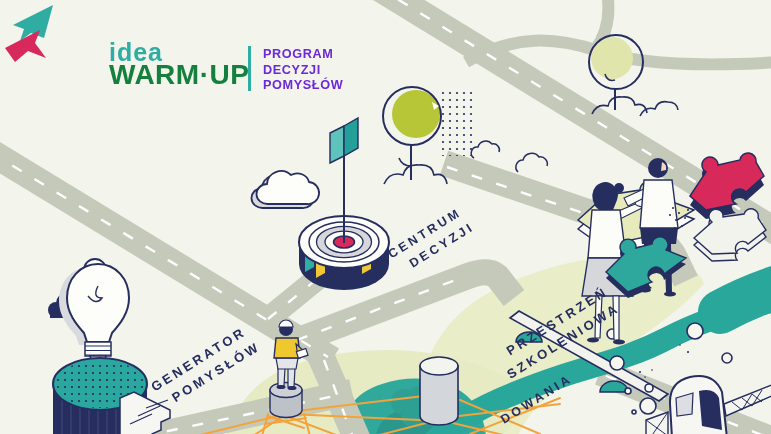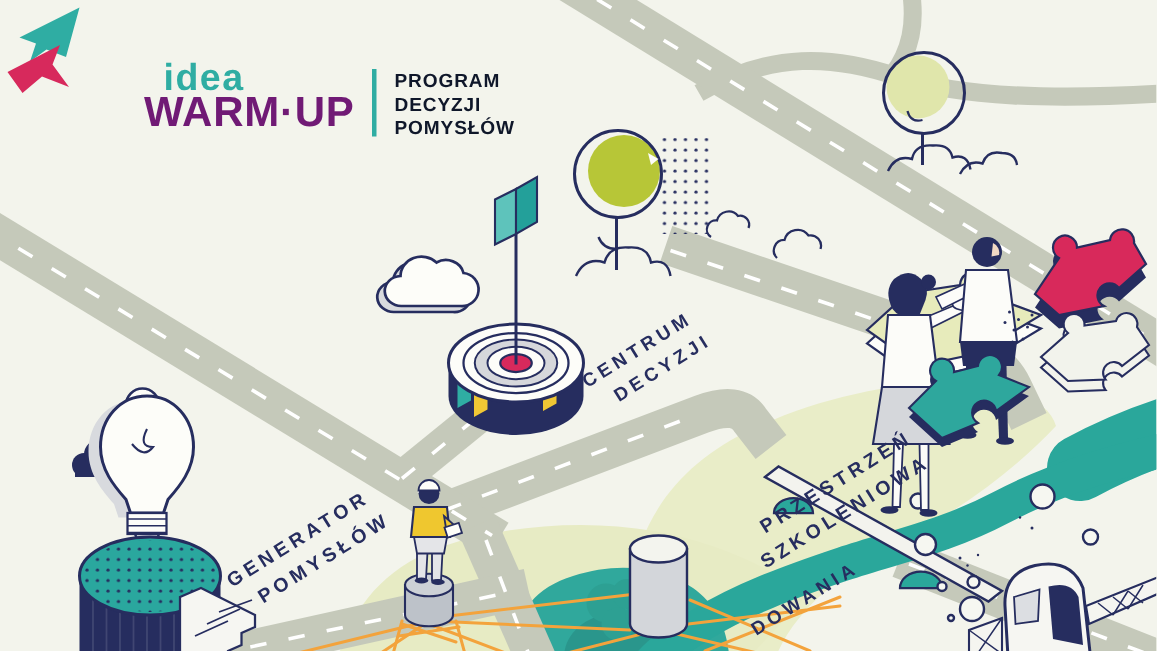--- a/index.html
+++ b/index.html
@@ -4,25 +4,25 @@
 <style>
   html,body{margin:0;padding:0;background:#f3f4ec;}
   .stage{position:relative;width:771px;height:434px;overflow:hidden;background:#f3f4ec;
          font-family:"Liberation Sans",sans-serif;}
   .stage svg{position:absolute;left:0;top:0;z-index:1;}
   
   .logo{position:absolute;left:0;top:0;z-index:3;}
   .logo-icon{position:absolute;left:40px;top:32px;width:62px;height:62px;}
   .logo-idea{position:absolute;left:109px;top:38px;font-size:25px;font-weight:600;
              color:#2fada3;letter-spacing:1px;}
-  .logo-warm{position:absolute;left:96px;top:59px;font-size:28px;font-weight:800;
-             color:#701a75;letter-spacing:.5px;}
+  .logo-warm{position:absolute;left:109px;top:59px;font-size:28px;font-weight:800;
+             color:#15803d;letter-spacing:.5px;}
   .logo-sep{position:absolute;left:248px;top:46px;width:3px;height:45px;background:#2fada3;}
   .logo-tag{position:absolute;left:263px;top:47px;font-size:12.7px;font-weight:700;
-            color:#0f172a;line-height:15.5px;letter-spacing:.6px;}
+            color:#6d28d9;line-height:15.5px;letter-spacing:.6px;}
   
   .map-label{position:absolute;z-index:2;font-weight:700;color:#262d5f;white-space:nowrap;
              letter-spacing:3px;transform:rotate(-32deg);line-height:1.5;}
   .lbl-centrum{left:388px;top:222px;font-size:12.5px;}
   .lbl-centrum .l2{margin-left:13px;}
   .lbl-generator{left:149px;top:347px;font-size:13px;}
   .lbl-generator .l2{margin-left:12px;}
   .lbl-przestrzen{left:493px;top:313px;font-size:13px;}
   .lbl-przestrzen .l1{margin-left:12px;}
   .lbl-dowania{left:496px;top:390px;font-size:12.5px;}

